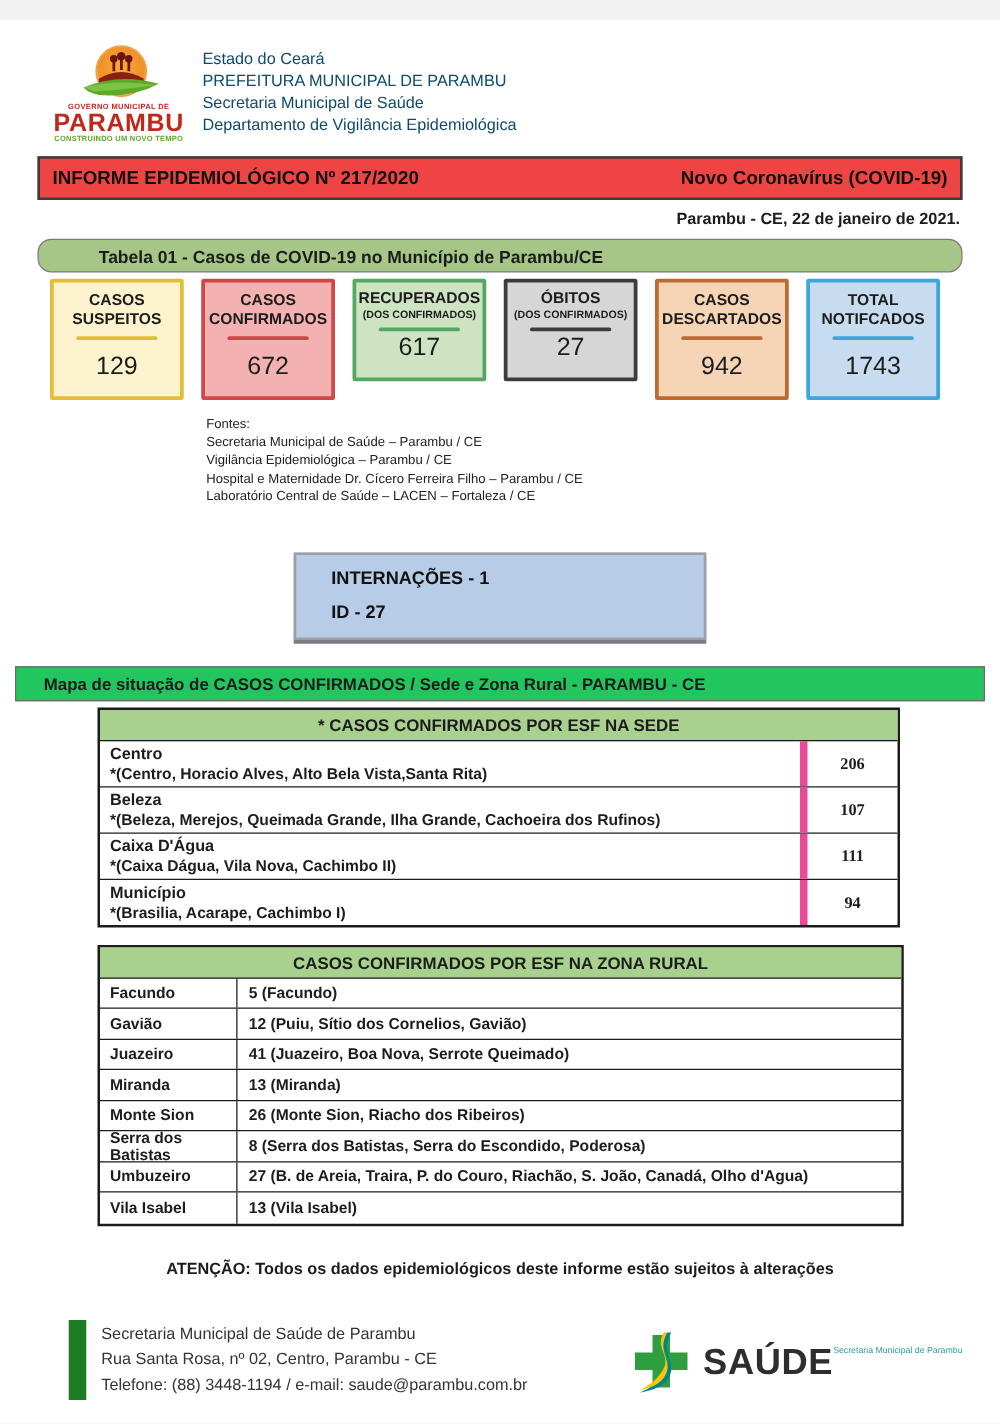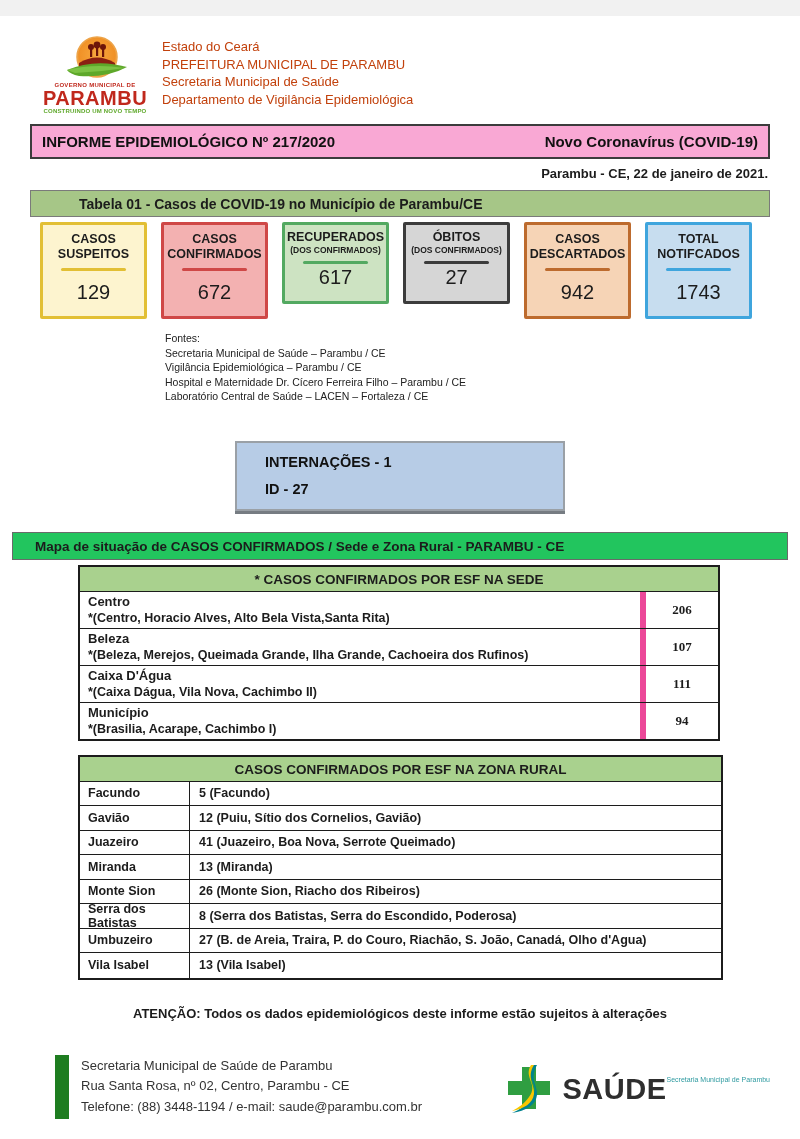--- a/index.html
+++ b/index.html
@@ -9,21 +9,21 @@
     position: relative; overflow: hidden; color: #1c1c1c;
   }
   .top-strip { height: 16px; background: #f1f1f1; }
 
   
   .header { display: flex; margin: 20px 30px 0 40px; gap: 12px; }
   .logo-block { width: 110px; text-align: center; }
   .logo-gov   { font-size: 6px; font-weight: bold; color: #c0281c; letter-spacing: .3px; margin-top: -4px; }
   .logo-name  { font-size: 20px; font-weight: 800; color: #c0281c; letter-spacing: .5px; line-height: 20px; }
   .logo-tag   { font-size: 6px; font-weight: bold; color: #5ea82a; letter-spacing: .2px; }
-  .header-lines { font-size: 13px; line-height: 17.5px; color: #c2410c; padding-top: 2px; }
+  .header-lines { font-size: 13px; line-height: 17.5px; color: #0c4a6e; padding-top: 2px; }
 
   
   .title-bar {
     margin: 10px 30px 0; height: 35px; border: 2px solid #3c3c3c;
     display: flex; justify-content: space-between; align-items: center;
     padding: 0 10px; font-weight: bold; font-size: 15px; color: #111;
   }
   .date-line { text-align: right; margin: 7px 32px 0; font-weight: bold; font-size: 13px; }
   .tabela-bar {
     margin: 9px 30px 0; height: 27px; border: 1px solid #7a7a7a;
@@ -126,28 +126,28 @@
       <div class="logo-tag">CONSTRUINDO UM NOVO TEMPO</div>
     </div>
     <div class="header-lines">
       <div>Estado do Ceará</div>
       <div>PREFEITURA MUNICIPAL DE PARAMBU</div>
       <div>Secretaria Municipal de Saúde</div>
       <div>Departamento de Vigilância Epidemiológica</div>
     </div>
   </div>
 
-  <div class="title-bar" style="background: #f9a8d4;">
+  <div class="title-bar" style="background: #ef4444;">
     <span>INFORME EPIDEMIOLÓGICO Nº 217/2020</span>
     <span>Novo Coronavírus (COVID-19)</span>
   </div>
 
   <div class="date-line">Parambu - CE,  22 de janeiro de 2021.</div>
 
-  <div class="tabela-bar" style="background: rgb(166, 198, 135);">Tabela 01 - Casos de COVID-19 no Município de Parambu/CE</div>
+  <div class="tabela-bar" style="background: rgb(166, 198, 135); border-radius: 11px;">Tabela 01 - Casos de COVID-19 no Município de Parambu/CE</div>
 
   <div class="stats">
     <div class="stat-box tall" style="--accent: #e2bf35; --bg: #fdf4cf;">
       <div class="stat-label">CASOS SUSPEITOS</div>
       <div class="stat-divider"></div>
       <div class="stat-value">129</div>
     </div>
     <div class="stat-box tall" style="--accent: #cf4847; --bg: #f3b1b1;">
       <div class="stat-label">CASOS CONFIRMADOS</div>
       <div class="stat-divider"></div>

